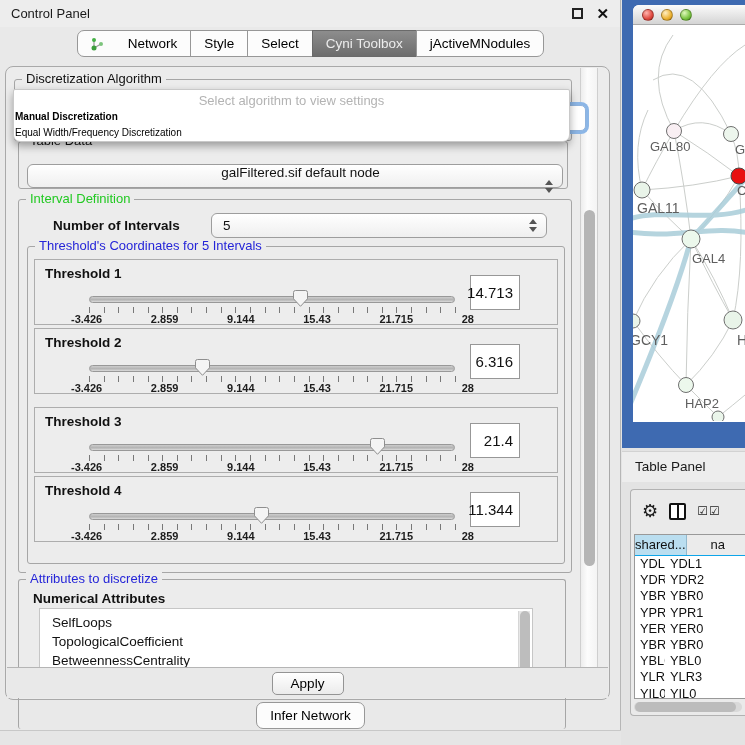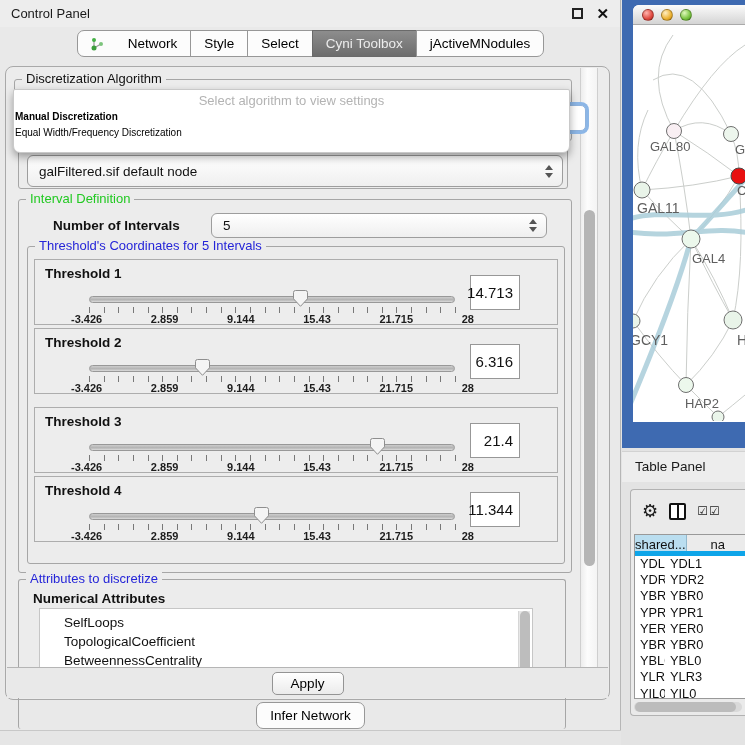--- a/index.html
+++ b/index.html
@@ -24,28 +24,28 @@
   .cp-content { position:absolute; left:5px; top:66px; width:605px; height:634px; background:#ececec; border:1px solid #a9a9a9; border-radius:8px; }
 
   .grp { position:absolute; border:1px solid #a6a6a6; border-radius:3px; }
   .grp-title { position:absolute; top:-9px; left:7px; background:#ececec; padding:0 4px; font-size:13px; white-space:nowrap; }
   .t-green { color:#22c922; }
   .t-blue { color:#2525d8; }
 
   #grp-algo { left:8px; top:12px; width:558px; height:62px; }
   .focus-combo { position:absolute; left:552px; top:38px; width:28px; height:26px; background:#fff; border:1px solid #8fb3dd; border-radius:5px; box-shadow:0 0 0 3px #8cb6e6; z-index:5; }
 
-  #popup { position:absolute; left:7px; top:22px; width:557px; height:64px; background:#fff; border:1px solid #c9c9c9; border-radius:2px 2px 7px 7px; box-shadow:0 4px 9px rgba(0,0,0,.35); z-index:20; padding-top:2px; }
+  #popup { position:absolute; left:7px; top:22px; width:557px; height:53px; background:#fff; border:1px solid #c9c9c9; border-radius:2px 2px 7px 7px; box-shadow:0 4px 9px rgba(0,0,0,.35); z-index:20; padding-top:2px; }
   .popup-hint { text-align:center; color:#b3b3b3; font-size:13px; height:17px; line-height:17px; }
   .popup-item { font-size:10px; height:16px; line-height:16px; padding-left:1px; color:#000; }
   .popup-item.bold { font-weight:bold; }
 
   #grp-table { left:12px; top:74px; width:550px; height:48px; }
   .combo { position:absolute; display:flex; align-items:center; padding-left:11px; font-size:13.5px; background:linear-gradient(#ffffff,#efefef); border:1px solid #9d9d9d; border-radius:6px; }
-  .combo-table { left:8px; right:4px; top:13px; height:32px; }
+  .combo-table { left:8px; right:4px; top:22px; height:24px;flex-direction:column; }
   .spin { margin-left:auto; margin-right:9px; display:flex; flex-direction:column; gap:3px; align-items:center; }
   .arr-up { width:0; height:0; border-left:4px solid transparent; border-right:4px solid transparent; border-bottom:5px solid #555; }
   .arr-dn { width:0; height:0; border-left:4px solid transparent; border-right:4px solid transparent; border-top:5px solid #555; }
 
   #grp-interval { left:12px; top:132px; width:554px; height:374px; }
   .noi-label { position:absolute; left:34px; top:18px; font-weight:bold; font-size:13.5px; }
   .combo-noi { left:192px; top:13px; width:336px; height:25px; }
 
   #grp-thr { position:absolute; left:8px; top:46px; width:538px; height:318px; border:1px solid #a6a6a6; border-radius:3px; padding-top:12px; }
   .thr-box { position:relative; margin:0 6px 3px 6px; height:66px; border:1px solid #adadad; background:#ededed; }
@@ -53,21 +53,21 @@
   .thr-label { position:absolute; left:10px; top:6px; font-weight:bold; font-size:13.5px; }
   .slider { position:absolute; left:54px; width:366px; top:36px; height:7px; border-radius:4px; border:1px solid #989898; background:linear-gradient(#cdcdcd,#b3b3b3 55%,#dcdcdc); }
   .knob { position:absolute; top:-7px; width:15px; height:17px; margin-left:-7.5px; }
   .ticks { position:absolute; left:54px; width:367px; top:47px; height:6px; background-image:repeating-linear-gradient(to right,#787878 0px,#787878 1px,transparent 1px,transparent 14.64px); }
   .tick-labels { position:absolute; left:36px; width:403px; top:53px; display:flex; justify-content:space-between; font-size:11px; font-weight:bold; color:#1c1c1c; }
   .val-box { position:absolute; right:37px; top:15px; width:50px; height:35px; background:#fff; border:1px solid #979797; display:flex; align-items:center; justify-content:flex-end; padding-right:6px; font-size:15px; }
 
   #grp-attrs { left:12px; top:512px; width:548px; height:150px; border-bottom:none; }
   .attrs-label { position:absolute; left:14px; top:11px; font-weight:bold; font-size:13.5px; }
   .attr-list { position:absolute; left:20px; top:28px; width:494px; height:84px; background:#fff; border:1px solid #c6c6c6; padding-top:4px; overflow:hidden; }
-  .attr-item { font-size:13.5px; padding-left:24px; height:19px; line-height:19px; }
+  .attr-item { font-size:13.5px; padding-left:12px; height:19px; line-height:19px; }
   .attr-vscroll { position:absolute; top:2px; right:2px; width:12px; height:78px; background:#e7e7e7; border-left:1px solid #d6d6d6; }
   .attr-vthumb { position:absolute; top:0; left:1px; width:10px; height:64px; background:#bdbdbd; border-radius:5px; }
 
   .scroll-v { position:absolute; top:1px; right:11px; width:18px; height:601px; background:linear-gradient(to right,#ededed,#fcfcfc 40%,#f4f4f4); border-left:1px solid #cfcfcf; border-right:1px solid #cfcfcf; }
   .scroll-v-thumb { position:absolute; top:142px; left:3px; width:11px; height:356px; background:#b5b5b5; border-radius:6px; }
 
   .apply-bar { position:absolute; left:1px; right:1px; bottom:1px; height:31px; border-top:1px solid #b5b5b5; background:#e9e9e9; display:flex; justify-content:center; align-items:center; z-index:8; }
   .apply-btn { width:72px; height:23px; border:1px solid #949494; border-radius:5px; background:linear-gradient(#ffffff,#ebebeb); font-size:13.5px; font-family:inherit; }
 
   .cp-bottom-tabs { position:absolute; top:702px; left:0; width:621px; display:flex; justify-content:center; }
@@ -85,21 +85,21 @@
 
   
   .tp-titlebar { position:absolute; left:622px; top:451px; width:123px; height:31px; background:#ededed; border-top:1px solid #d2d2d2; font-size:13.5px; line-height:30px; padding-left:13px; color:#1a1a1a; }
   .tp-box { position:absolute; left:630px; top:489px; width:115px; height:227px; background:#eaeaea; border:1px solid #b2b2b2; border-right:none; border-radius:4px 0 0 4px; }
   .tp-toolbar { height:42px; display:flex; align-items:center; gap:11px; padding-left:11px; }
   .gear-icon { font-size:18px; color:#1c1c1c; line-height:1; }
   .col-icon { width:17px; height:17px; border:2px solid #111; border-radius:2px; position:relative; background:#fff; }
   .col-icon span { position:absolute; left:6px; top:0; width:2px; height:13px; background:#111; }
   .check-icons { font-size:12px; letter-spacing:1px; color:#222; }
   .tp-table { position:absolute; left:3px; top:44px; right:0; bottom:16px; background:#fff; border:1px solid #999; border-right:none; overflow:hidden; }
-  .tp-head { display:flex; height:21px; border-bottom:5px solid #0ea5e9; }
+  .tp-head { display:flex; height:21px; border-bottom:1px solid #0ea5e9; }
   .th1 { width:76px; background:#badef0; border-right:1px solid #93b9cd; text-align:center; font-size:13px; line-height:20px; }
   .th2 { flex:1 0 80px; background:#ebebeb; font-size:13px; line-height:20px; padding-left:24px; }
   .tr { display:flex; height:16.2px; font-size:12.8px; line-height:16px; white-space:nowrap; }
   .td1 { width:76px; padding-left:5px; overflow:hidden; }
   .td2 { flex:1 0 80px; padding-left:5px; overflow:hidden; }
   .tp-hscroll { position:absolute; left:3px; bottom:3px; width:108px; height:10px; background:#d9d9d9; border-radius:5px; }
   .tp-hthumb { position:absolute; left:1px; top:0; width:101px; height:10px; background:#bcbcbc; border-radius:5px; }
 </style>
 </head>
 <body>

